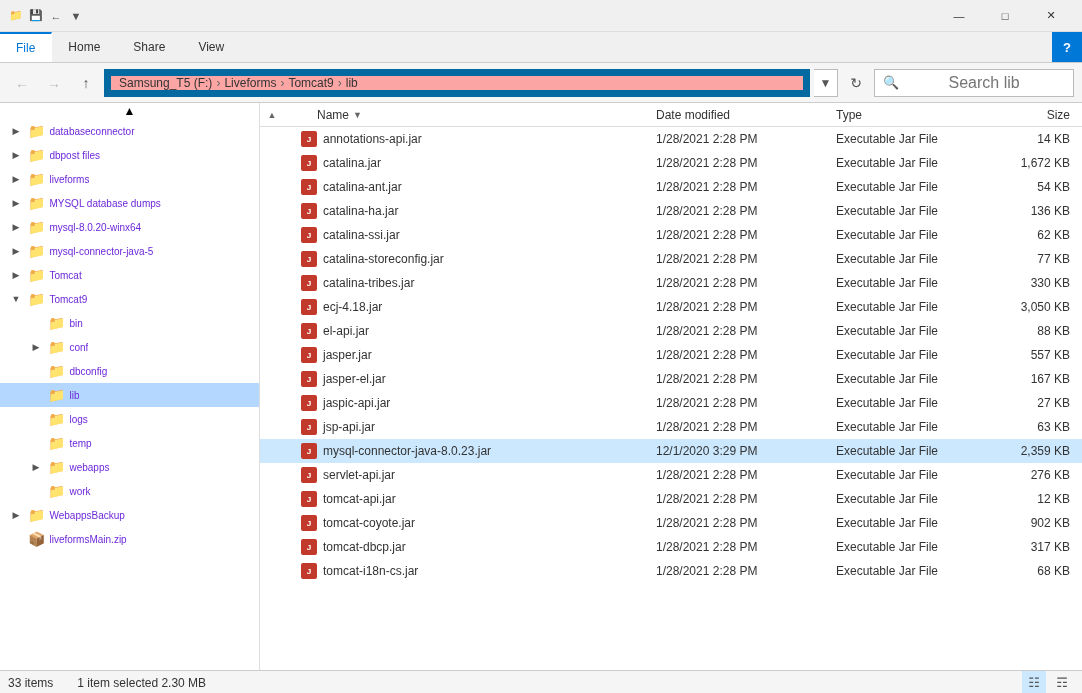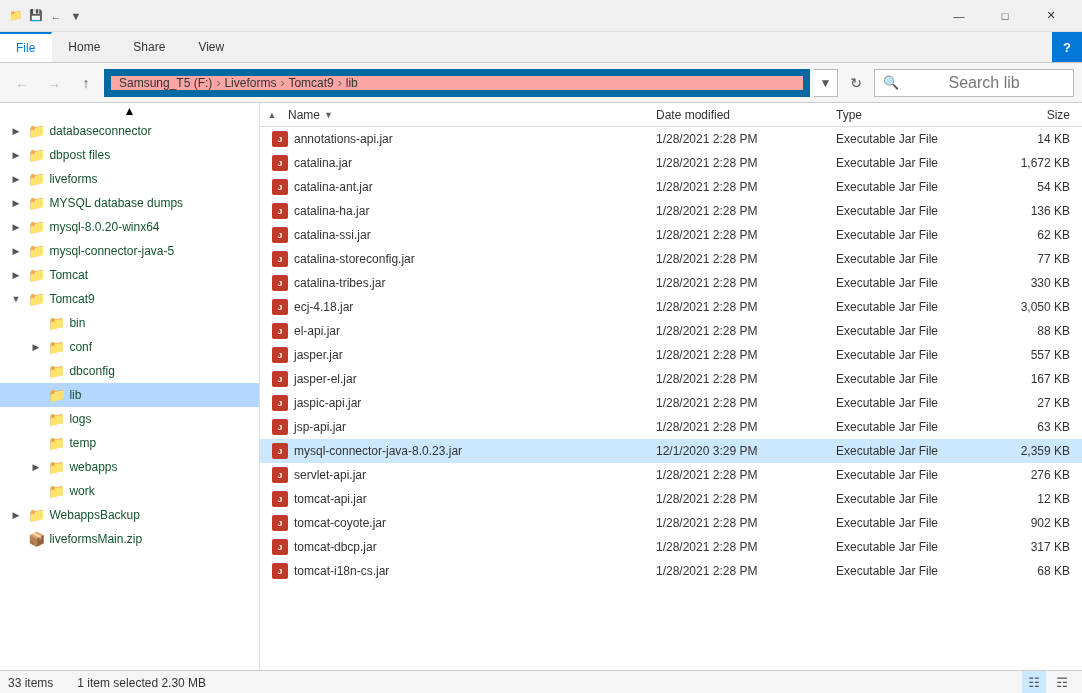--- a/index.html
+++ b/index.html
@@ -94,36 +94,36 @@
     .sidebar-item {
       display: flex; align-items: center; height: 24px; padding: 0 8px;
       cursor: pointer; white-space: nowrap; overflow: hidden;
     }
     .sidebar-item.active { background: #b3d7ff; }
     .sidebar-expand {
       width: 16px; height: 16px; display: flex; align-items: center; justify-content: center;
       font-size: 9px; color: #555; flex-shrink: 0;
     }
     .sidebar-icon { margin: 0 4px; font-size: 14px; flex-shrink: 0; }
-    .sidebar-label { font-size: 12px; color: #14532d; overflow: hidden; text-overflow: ellipsis; }
+    .sidebar-label { font-size: 10px; color: #6d28d9; overflow: hidden; text-overflow: ellipsis; }
 
     
     .file-list-container {
       flex: 1; background: white; overflow: hidden; display: flex; flex-direction: column;
     }
     .file-list-header {
       display: flex; align-items: center; height: 24px;
       border-bottom: 1px solid #ddd; background: white; padding: 0 4px;
       flex-shrink: 0;
     }
     .col-header {
       display: flex; align-items: center; height: 24px; padding: 0 8px;
       font-size: 12px; color: #333; cursor: pointer; user-select: none; gap: 4px;
     }
-    .col-name { flex: 1; }
+    .col-name { flex: 1; margin-left: 29px; }
     .col-date { width: 180px; }
     .col-type { width: 160px; }
     .col-size { width: 90px; text-align: right; justify-content: flex-end; }
     .sort-arrow { font-size: 9px; color: #666; }
 
     .file-list-body {
       flex: 1; overflow-y: auto; overflow-x: hidden;
     }
     .file-row {
       display: flex; align-items: center; height: 24px; padding: 0 4px;

